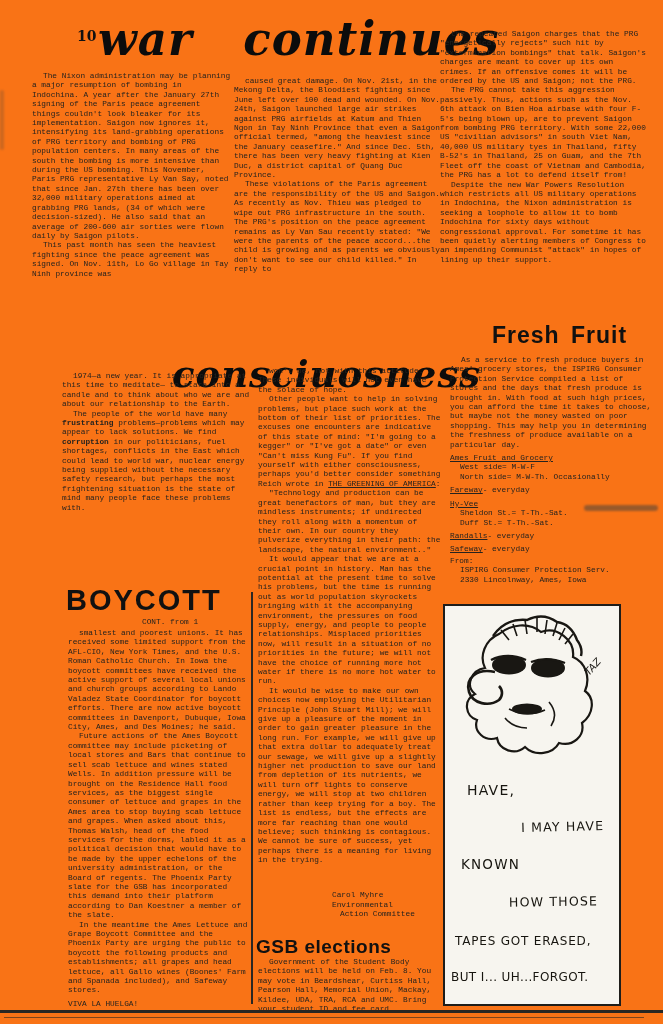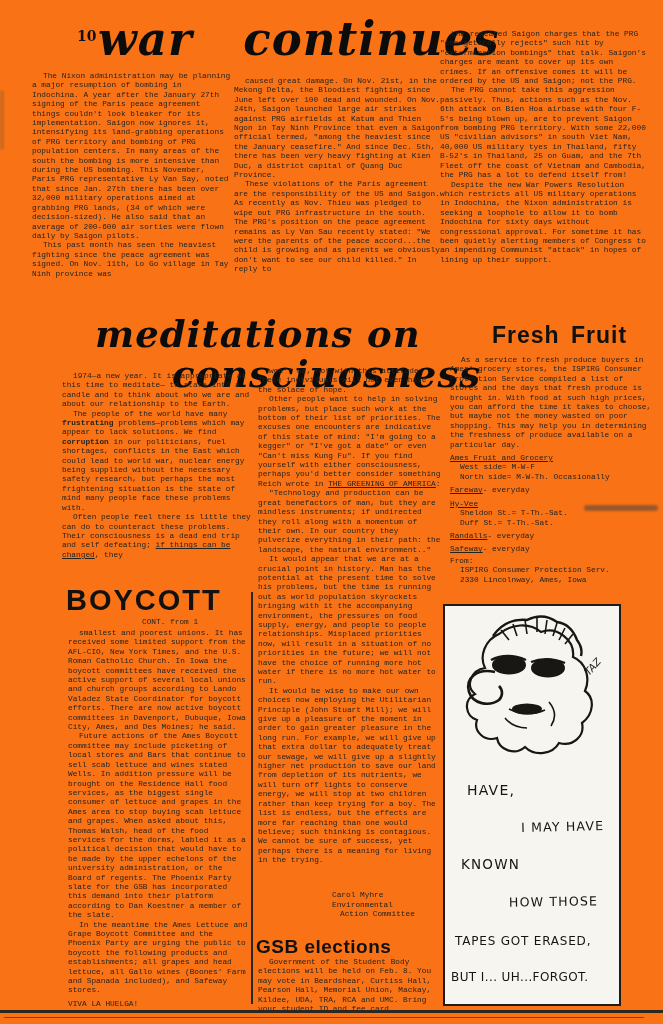--- a/index.html
+++ b/index.html
@@ -55,27 +55,25 @@
     <p>caused great damage. On Nov. 21st, in the Mekong Delta, the Bloodiest fighting since June left over 100 dead and wounded. On Nov. 24th, Saigon launched large air strikes against PRG airfields at Katum and Thien Ngon in Tay Ninh Province that even a Saigon official termed, "among the heaviest since the January ceasefire." And since Dec. 5th, there has been very heavy fighting at Kien Duc, a district capital of Quang Duc Province.</p>
     <p>These violations of the Paris agreement are the responsibility of the US and Saigon. As recently as Nov. Thieu was pledged to wipe out PRG infrastructure in the south. The PRG's position on the peace agreement remains as Ly Van Sau recently stated: "We were the parents of the peace accord...the child is growing and as parents we obviously don't want to see our child killed." In reply to</p>
   </div>
 
   <div class="abs mono" style="left:440px;top:30px;width:207px;">
     <p>the repeated Saigon charges that the PRG "energetically rejects" such hit by "extermination bombings" that talk. Saigon's charges are meant to cover up its own crimes. If an offensive comes it will be ordered by the US and Saigon; not the PRG.</p>
     <p>The PRG cannot take this aggression passively. Thus, actions such as the Nov. 6th attack on Bien Hoa airbase with four F-5's being blown up, are to prevent Saigon from bombing PRG territory. With some 22,000 US "civilian advisors" in south Viet Nam, 40,000 US military tyes in Thailand, fifty B-52's in Thailand, 25 on Guam, and the 7th Fleet off the coast of Vietnam and Cambodia, the PRG has a lot to defend itself from!</p>
     <p>Despite the new War Powers Resolution which restricts all US military operations in Indochina, the Nixon administration is seeking a loophole to allow it to bomb Indochina for sixty days without congressional approval. For sometime it has been quietly alerting members of Congress to an impending Communist "attack" in hopes of lining up their support.</p>
   </div>
 
-  <div class="abs headline med-title" style="left:95px;top:312px;">meditations on</div>
   <div class="abs headline med-title" style="left:172px;top:352px;">consciuosness</div>
 
   <div class="abs mono" style="left:62px;top:372px;width:194px;">
     <p>1974—a new year. It is appropriate at this time to meditate— to stare into a candle and to think about who we are and about our relationship to the Earth.</p>
     <p><span>The people of the world have many </span><span style="font-weight: bold;">frustrating</span><span> problems—problems which may appear to lack solutions. We find </span><span style="font-weight: bold;">corruption</span><span> in our politicians, fuel shortages, conflicts in the East which could lead to world war, nuclear energy being supplied without the necessary safety research, but perhaps the most frightening situation is the state of mind many people face these problems with.</span></p>
-    <p><span>Often people feel there is little they can do to counteract these problems. Their consciousness is a dead end trip and self defeating; </span><span style="text-decoration: underline;">if things can be changed</span><span>, they</span></p>
   </div>
 
   <div class="abs mono" style="left:258px;top:367px;width:186px;">
     <p>won't be, not with this attitude. These individuals will not even have the solace of hope.</p>
     <p><span>Other people want to help in solving problems, but place such work at the bottom of their list of priorities. The excuses one encounters are indicative of this state of mind: "I'm going to a kegger" or "I've got a date" or even "Can't miss Kung Fu". If you find yourself with either consciousness, perhaps you'd better consider something Reich wrote in </span><span style="text-decoration: underline;">THE GREENING OF AMERICA</span><span>:</span></p>
     <p>"Technology and production can be great benefactors of man, but they are mindless instruments; if undirected they roll along with a momentum of their own. In our country they pulverize everything in their path: the landscape, the natural environment.."</p>
     <p>It would appear that we are at a crucial point in history. Man has the potential at the present time to solve his problems, but the time is running out as world population skyrockets bringing with it the accompanying environment, the pressures on food supply, energy, and people to people relationships. Misplaced priorities now, will result in a situation of no priorities in the future; we will not have the choice of running more hot water if there is no more hot water to run.</p>
     <p>It would be wise to make our own choices now employing the Utilitarian Principle (John Stuart Mill); we will give up a pleasure of the moment in order to gain greater pleasure in the long run. For example, we will give up that extra dollar to adequately treat our sewage, we will give up a slightly higher net production to save our land from depletion of its nutrients, we will turn off lights to conserve energy, we will stop at two children rather than keep trying for a boy. The list is endless, but the effects are more far reaching than one would believe; such thinking is contagious. We cannot be sure of success, yet perhaps there is a meaning for living in the trying.</p>
   </div>
 

